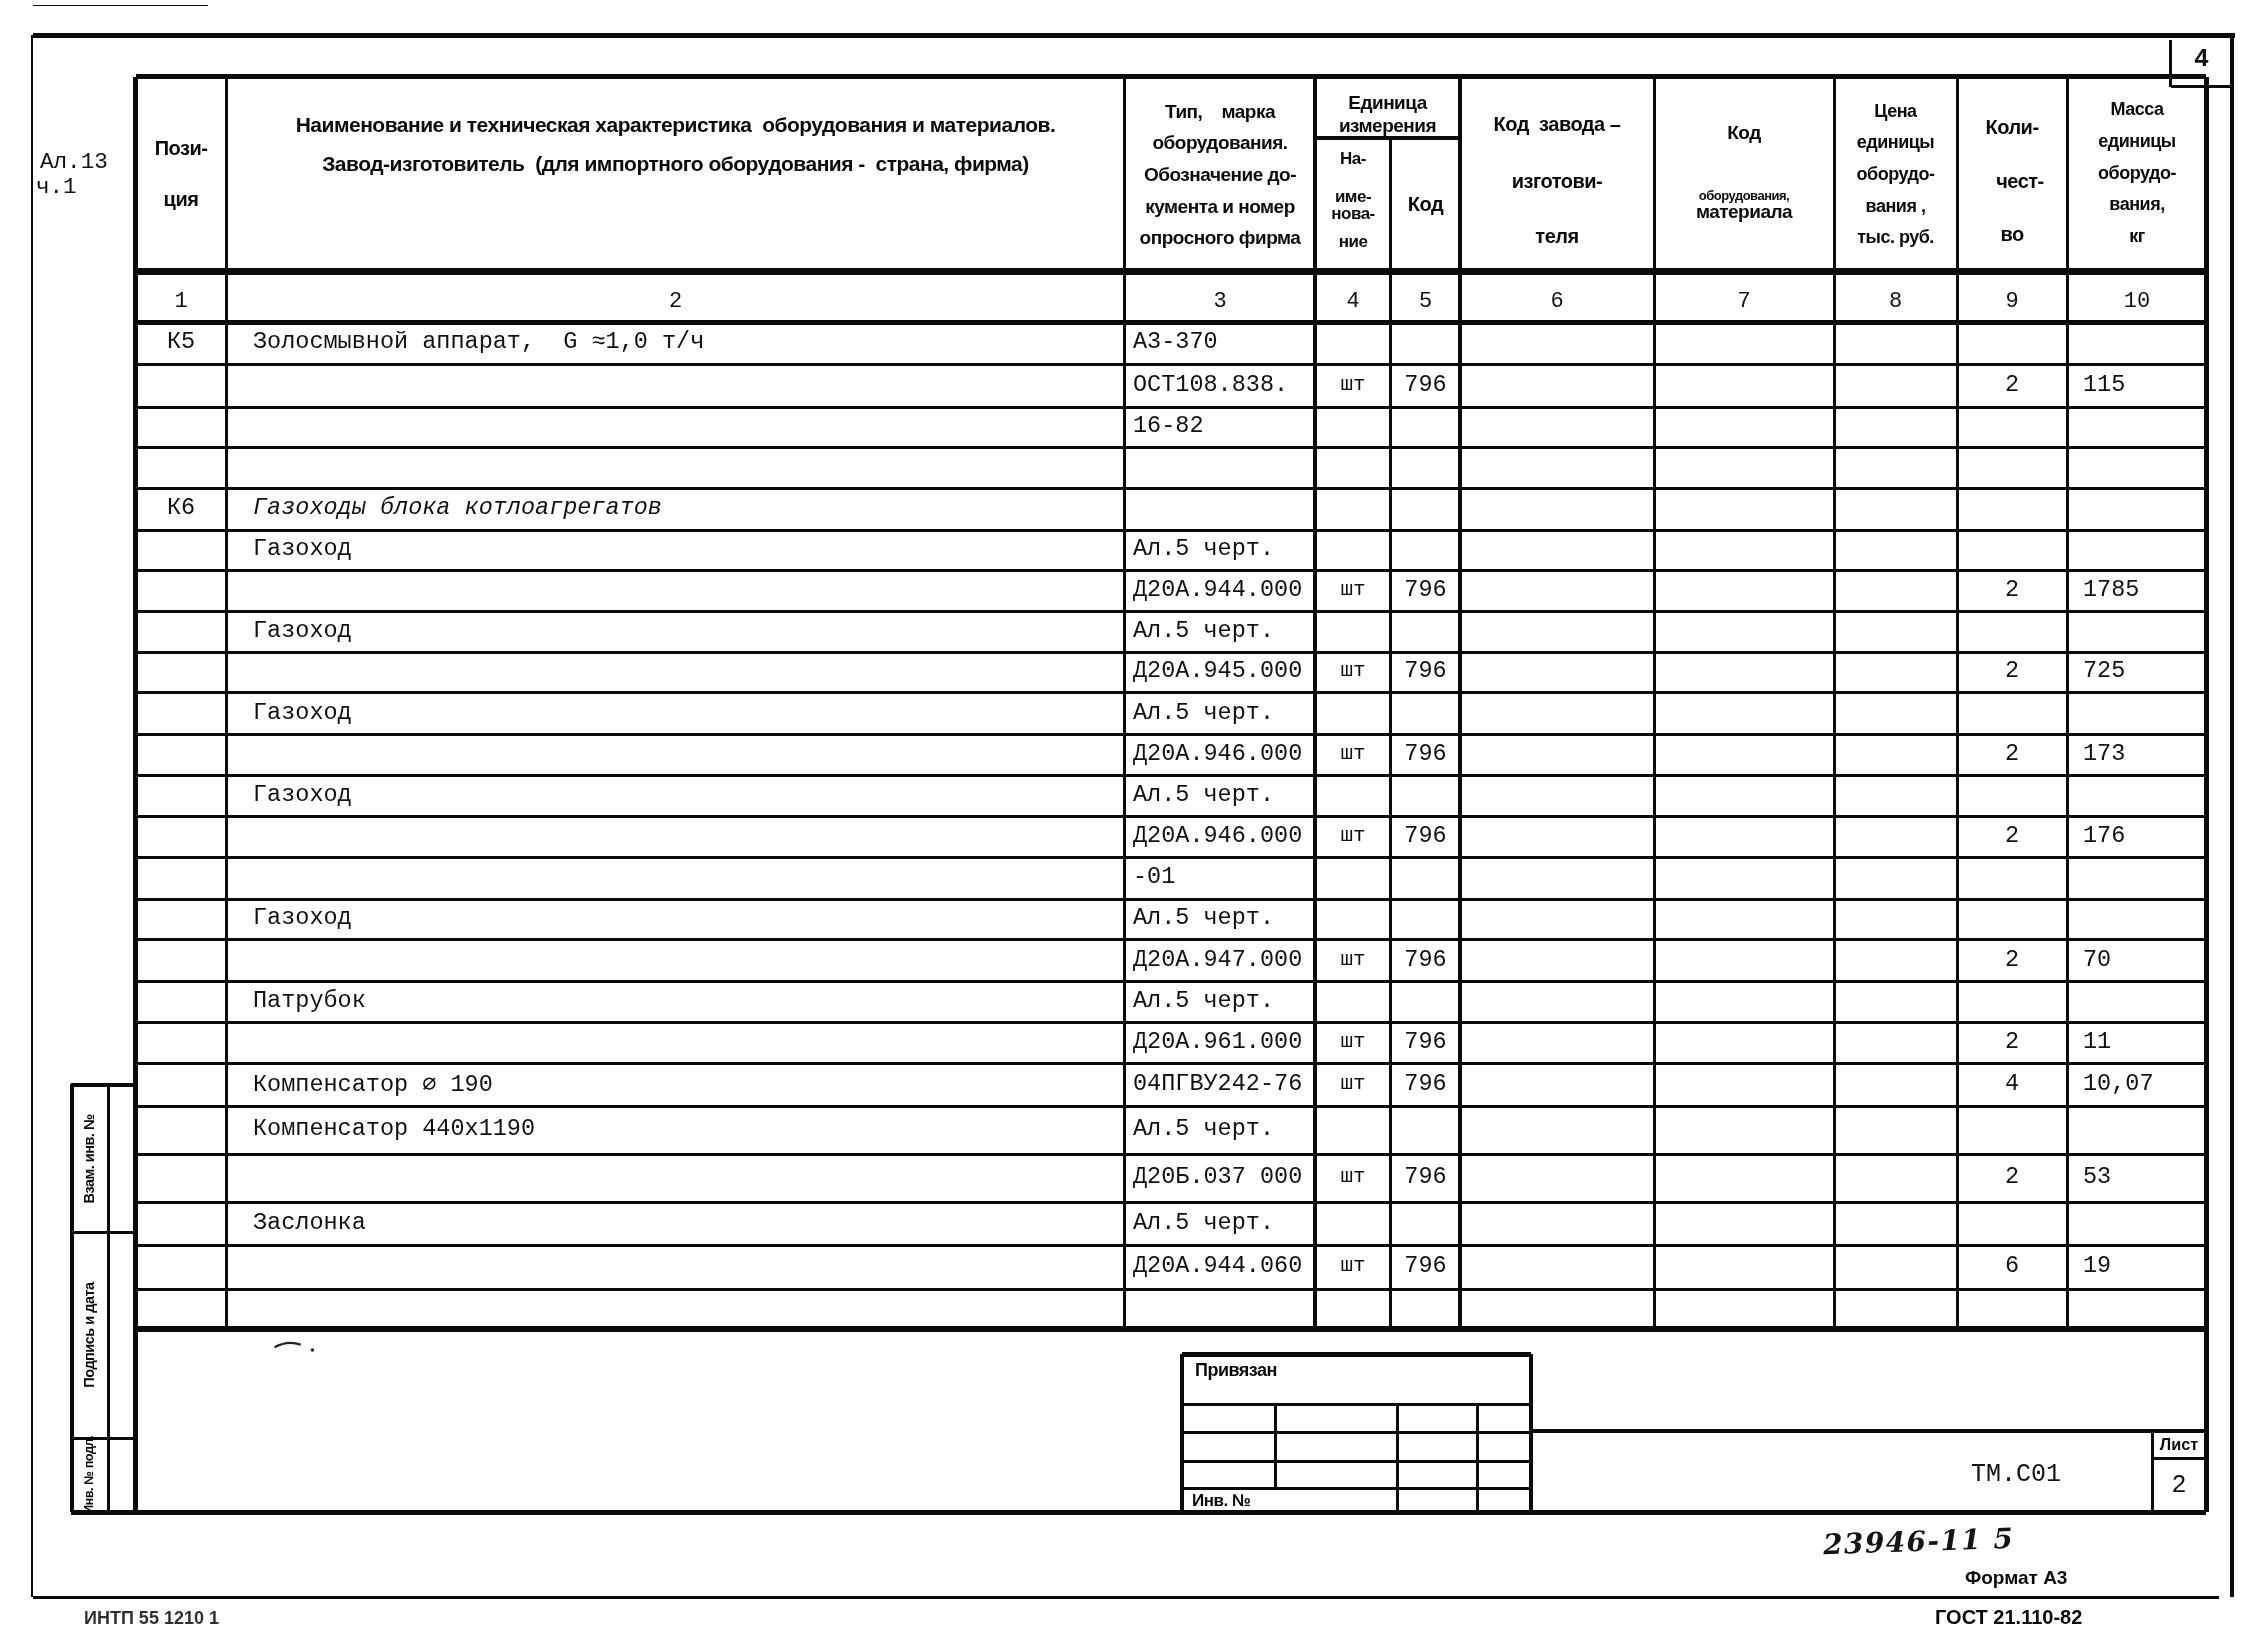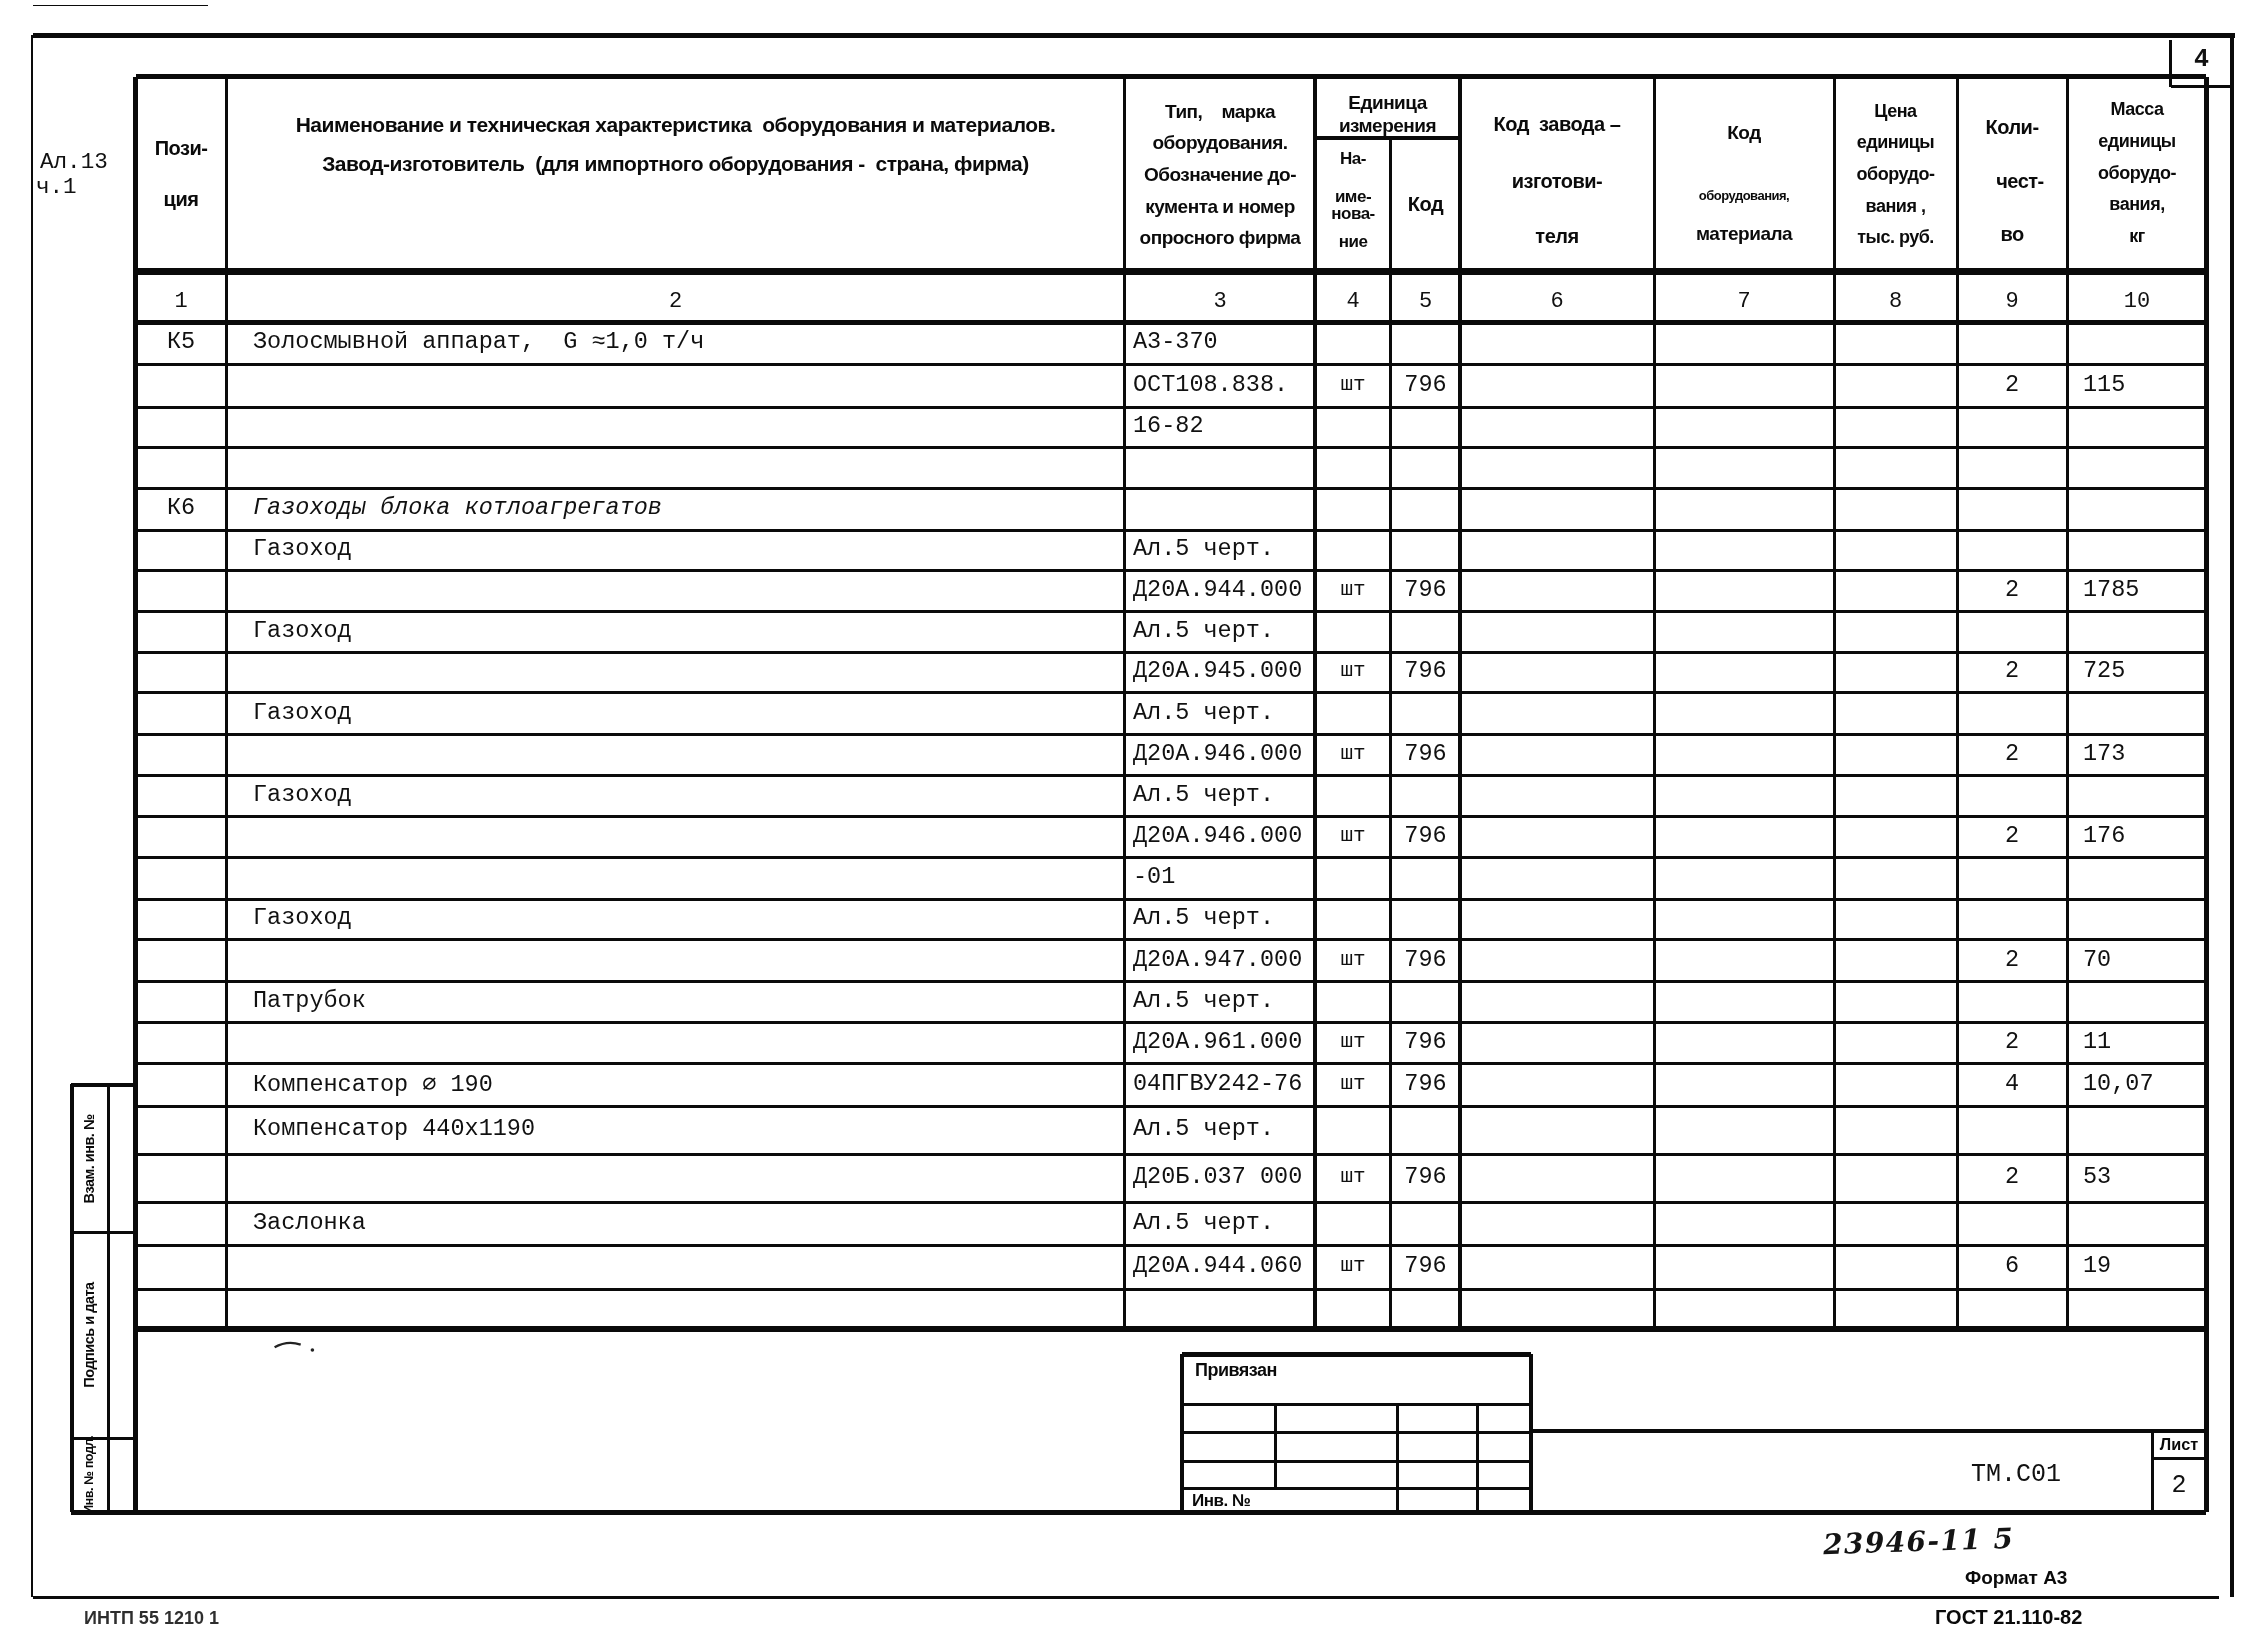--- a/index.html
+++ b/index.html
@@ -76,21 +76,21 @@
   <div class="hdr" style="left:1315px;top:233px;width:76px;font-size:17px;">ние</div>
 
   <div class="hdr" style="left:1391px;top:194px;width:69px;">Код</div>
 
   <div class="hdr" style="left:1460px;top:114px;width:194px;">Код  завода –</div>
   <div class="hdr" style="left:1460px;top:171px;width:194px;">изготови-</div>
   <div class="hdr" style="left:1460px;top:226px;width:194px;">теля</div>
 
   <div class="hdr" style="left:1654px;top:123px;width:180px;font-size:19px;">Код</div>
   <div class="hdr" style="left:1654px;top:169px;width:180px;font-size:13px;margin-top:20px;">оборудования,</div>
-  <div class="hdr" style="left:1654px;top:224px;width:180px;font-size:19px;">материала</div>
+  <div class="hdr" style="left:1654px;top:202px;width:180px;font-size:19px;">материала</div>
 
   <div class="hdr" style="left:1834px;top:102px;width:123px;font-size:18px;">Цена</div>
   <div class="hdr" style="left:1834px;top:133px;width:123px;font-size:18px;">единицы</div>
   <div class="hdr" style="left:1834px;top:165px;width:123px;font-size:18px;">оборудо-</div>
   <div class="hdr" style="left:1834px;top:197px;width:123px;font-size:18px;">вания ,</div>
   <div class="hdr" style="left:1834px;top:228px;width:123px;font-size:18px;">тыс. руб.</div>
 
   <div class="hdr" style="left:1957px;top:117px;width:110px;">Коли-</div>
   <div class="hdr" style="left:1957px;top:171px;width:110px;padding-left:8px;">чест-</div>
   <div class="hdr" style="left:1957px;top:224px;width:110px;">во</div>

